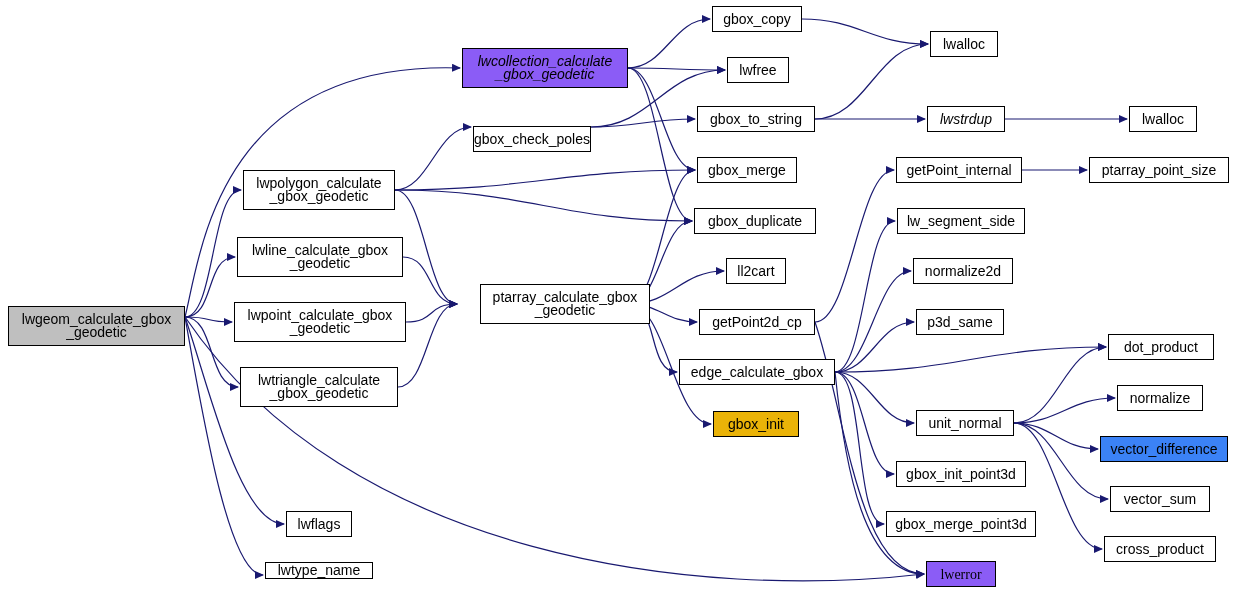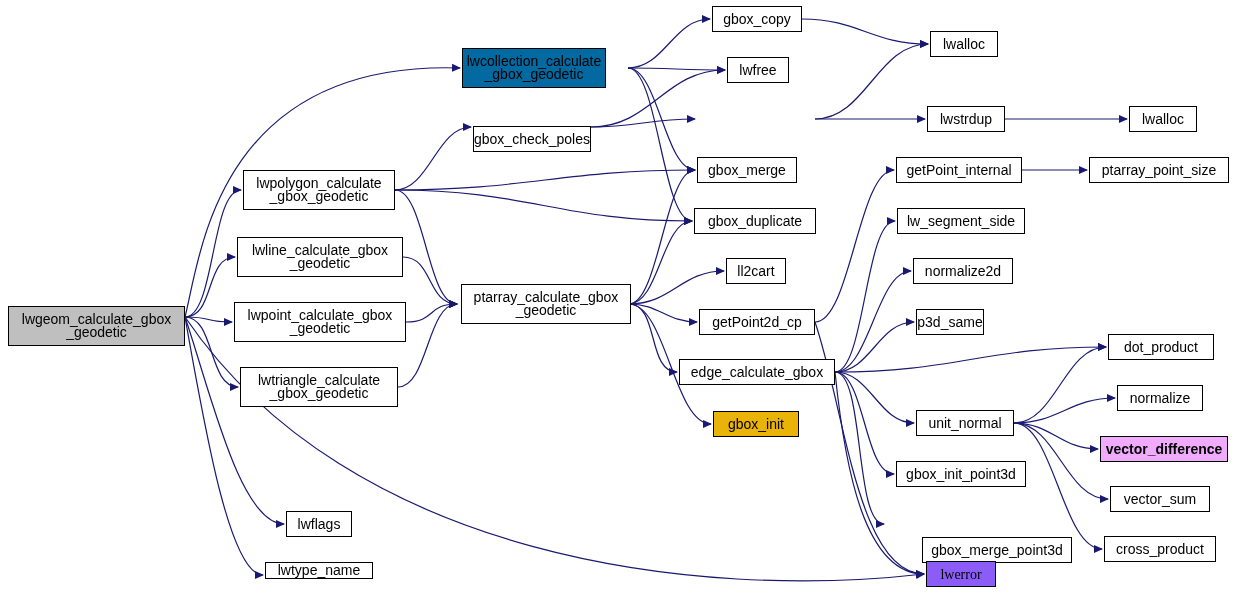--- a/index.html
+++ b/index.html
@@ -91,54 +91,55 @@
         <path d="M 1014 423 C 1055.4 423, 1064.6 347, 1106 347" class="edge" stroke="#191970" marker-end="url(#arrow)"></path>
         <path d="M 1014 423 C 1059.45 423, 1069.55 398, 1115 398" class="edge" stroke="#191970" marker-end="url(#arrow)"></path>
         <path d="M 1014 423 C 1051.8 423, 1060.2 449, 1098 449" class="edge" stroke="#191970" marker-end="url(#arrow)"></path>
         <path d="M 1014 423 C 1056.3 423, 1065.7 499, 1108 499" class="edge" stroke="#191970" marker-end="url(#arrow)"></path>
         <path d="M 1014 423 C 1053.6 423, 1062.4 549, 1102 549" class="edge" stroke="#191970" marker-end="url(#arrow)"></path>
       </g>
   </svg>
   <div class="node-layer">
       <div class="node root" style="left: 8px; top: 297px; width: 177px; height: 40px; background: rgb(191, 191, 191); border-color: rgb(0, 0, 0); color: rgb(0, 0, 0); margin-top: 9px;">lwgeom_calculate_gbox
 _geodetic</div>
-      <div class="node" style="left: 462px; top: 48px; width: 144px; height: 40px; background: #0369a1; border-color: rgb(0, 0, 0); color: rgb(0, 0, 0);">lwcollection_calculate
+      <div class="node" style="left: 462px; top: 48px; width: 166px; height: 40px; background: #8b5cf6; border-color: rgb(0, 0, 0); color: rgb(0, 0, 0); font-style: italic;">lwcollection_calculate
 _gbox_geodetic</div>
       <div class="node" style="left: 712px; top: 6px; width: 90px; height: 26px; background: rgb(255, 255, 255); border-color: rgb(0, 0, 0); color: rgb(0, 0, 0);">gbox_copy</div>
       <div class="node" style="left: 930px; top: 31px; width: 68px; height: 26px; background: rgb(255, 255, 255); border-color: rgb(0, 0, 0); color: rgb(0, 0, 0);">lwalloc</div>
       <div class="node" style="left: 727px; top: 57px; width: 62px; height: 26px; background: rgb(255, 255, 255); border-color: rgb(0, 0, 0); color: rgb(0, 0, 0);">lwfree</div>
-      <div class="node" style="left: 927px; top: 106px; width: 78px; height: 26px; background: rgb(255, 255, 255); border-color: rgb(0, 0, 0); color: rgb(0, 0, 0);">lwstrdup</div>
+      <div class="node" style="left: 697px; top: 106px; width: 118px; height: 26px; background: rgb(255, 255, 255); border-color: rgb(0, 0, 0); color: rgb(0, 0, 0);">gbox_to_string</div>
+      <div class="node" style="left: 927px; top: 106px; width: 78px; height: 26px; background: rgb(255, 255, 255); border-color: rgb(0, 0, 0); color: rgb(0, 0, 0); font-style: italic;">lwstrdup</div>
       <div class="node" style="left: 1129px; top: 106px; width: 68px; height: 26px; background: rgb(255, 255, 255); border-color: rgb(0, 0, 0); color: rgb(0, 0, 0);">lwalloc</div>
       <div class="node" style="left: 473px; top: 114px; width: 118px; height: 26px; background: rgb(255, 255, 255); border-color: rgb(0, 0, 0); color: rgb(0, 0, 0); margin-top: 12px;">gbox_check_poles</div>
       <div class="node" style="left: 697px; top: 157px; width: 100px; height: 26px; background: rgb(255, 255, 255); border-color: rgb(0, 0, 0); color: rgb(0, 0, 0);">gbox_merge</div>
       <div class="node" style="left: 896px; top: 157px; width: 126px; height: 26px; background: rgb(255, 255, 255); border-color: rgb(0, 0, 0); color: rgb(0, 0, 0);">getPoint_internal</div>
       <div class="node" style="left: 1089px; top: 157px; width: 140px; height: 26px; background: rgb(255, 255, 255); border-color: rgb(0, 0, 0); color: rgb(0, 0, 0);">ptarray_point_size</div>
       <div class="node" style="left: 243px; top: 170px; width: 152px; height: 40px; background: rgb(255, 255, 255); border-color: rgb(0, 0, 0); color: rgb(0, 0, 0);">lwpolygon_calculate
 _gbox_geodetic</div>
       <div class="node" style="left: 897px; top: 208px; width: 128px; height: 26px; background: rgb(255, 255, 255); border-color: rgb(0, 0, 0); color: rgb(0, 0, 0);">lw_segment_side</div>
       <div class="node" style="left: 694px; top: 208px; width: 122px; height: 26px; background: rgb(255, 255, 255); border-color: rgb(0, 0, 0); color: rgb(0, 0, 0);">gbox_duplicate</div>
       <div class="node" style="left: 237px; top: 237px; width: 166px; height: 40px; background: rgb(255, 255, 255); border-color: rgb(0, 0, 0); color: rgb(0, 0, 0);">lwline_calculate_gbox
 _geodetic</div>
       <div class="node" style="left: 726px; top: 258px; width: 60px; height: 26px; background: rgb(255, 255, 255); border-color: rgb(0, 0, 0); color: rgb(0, 0, 0);">ll2cart</div>
       <div class="node" style="left: 913px; top: 258px; width: 100px; height: 26px; background: rgb(255, 255, 255); border-color: rgb(0, 0, 0); color: rgb(0, 0, 0);">normalize2d</div>
-      <div class="node" style="left: 461px; top: 284px; width: 170px; height: 40px; background: rgb(255, 255, 255); border-color: rgb(0, 0, 0); color: rgb(0, 0, 0);">ptarray_calculate_gbox
+      <div class="node" style="left: 480px; top: 284px; width: 170px; height: 40px; background: rgb(255, 255, 255); border-color: rgb(0, 0, 0); color: rgb(0, 0, 0);">ptarray_calculate_gbox
 _geodetic</div>
       <div class="node" style="left: 234px; top: 302px; width: 172px; height: 40px; background: rgb(255, 255, 255); border-color: rgb(0, 0, 0); color: rgb(0, 0, 0);">lwpoint_calculate_gbox
 _geodetic</div>
       <div class="node" style="left: 699px; top: 309px; width: 116px; height: 26px; background: rgb(255, 255, 255); border-color: rgb(0, 0, 0); color: rgb(0, 0, 0);">getPoint2d_cp</div>
-      <div class="node" style="left: 916px; top: 309px; width: 68px; height: 26px; background: rgb(255, 255, 255); border-color: rgb(0, 0, 0); color: rgb(0, 0, 0);">p3d_same</div>
+      <div class="node" style="left: 916px; top: 309px; width: 88px; height: 26px; background: rgb(255, 255, 255); border-color: rgb(0, 0, 0); color: rgb(0, 0, 0);">p3d_same</div>
       <div class="node" style="left: 1108px; top: 334px; width: 106px; height: 26px; background: rgb(255, 255, 255); border-color: rgb(0, 0, 0); color: rgb(0, 0, 0);">dot_product</div>
       <div class="node" style="left: 679px; top: 359px; width: 156px; height: 26px; background: rgb(255, 255, 255); border-color: rgb(0, 0, 0); color: rgb(0, 0, 0);">edge_calculate_gbox</div>
       <div class="node" style="left: 240px; top: 367px; width: 158px; height: 40px; background: rgb(255, 255, 255); border-color: rgb(0, 0, 0); color: rgb(0, 0, 0);">lwtriangle_calculate
 _gbox_geodetic</div>
       <div class="node" style="left: 1117px; top: 385px; width: 86px; height: 26px; background: rgb(255, 255, 255); border-color: rgb(0, 0, 0); color: rgb(0, 0, 0);">normalize</div>
       <div class="node" style="left: 916px; top: 410px; width: 98px; height: 26px; background: rgb(255, 255, 255); border-color: rgb(0, 0, 0); color: rgb(0, 0, 0);">unit_normal</div>
       <div class="node" style="left: 713px; top: 411px; width: 86px; height: 26px; background: #eab308; border-color: rgb(0, 0, 0); color: rgb(0, 0, 0);">gbox_init</div>
-      <div class="node" style="left: 1100px; top: 436px; width: 128px; height: 26px; background: #f0abfc; border-color: rgb(0, 0, 0); color: rgb(0, 0, 0); font-weight: bold;">vector_difference</div>
+      <div class="node" style="left: 1100px; top: 436px; width: 128px; height: 26px; background: #3b82f6; border-color: rgb(0, 0, 0); color: rgb(0, 0, 0);">vector_difference</div>
       <div class="node" style="left: 896px; top: 461px; width: 130px; height: 26px; background: rgb(255, 255, 255); border-color: rgb(0, 0, 0); color: rgb(0, 0, 0);">gbox_init_point3d</div>
       <div class="node" style="left: 1110px; top: 486px; width: 100px; height: 26px; background: rgb(255, 255, 255); border-color: rgb(0, 0, 0); color: rgb(0, 0, 0);">vector_sum</div>
-      <div class="node" style="left: 886px; top: 537px; width: 150px; height: 26px; background: rgb(255, 255, 255); border-color: rgb(0, 0, 0); color: rgb(0, 0, 0); margin-left: 36px;">gbox_merge_point3d</div>
+      <div class="node" style="left: 886px; top: 511px; width: 150px; height: 26px; background: rgb(255, 255, 255); border-color: rgb(0, 0, 0); color: rgb(0, 0, 0);">gbox_merge_point3d</div>
       <div class="node" style="left: 286px; top: 511px; width: 66px; height: 26px; background: rgb(255, 255, 255); border-color: rgb(0, 0, 0); color: rgb(0, 0, 0);">lwflags</div>
       <div class="node" style="left: 1104px; top: 536px; width: 112px; height: 26px; background: rgb(255, 255, 255); border-color: rgb(0, 0, 0); color: rgb(0, 0, 0);">cross_product</div>
       <div class="node" style="left: 926px; top: 561px; width: 70px; height: 26px; background: #8b5cf6; border-color: rgb(0, 0, 0); color: rgb(0, 0, 0); font-family: Liberation Serif, serif;">lwerror</div>
       <div class="node" style="left: 265px; top: 562px; width: 108px; height: 17px; background: rgb(255, 255, 255); border-color: rgb(0, 0, 0); color: rgb(0, 0, 0);">lwtype_name</div>
     </div>
 </div>
 
 </body></html>

